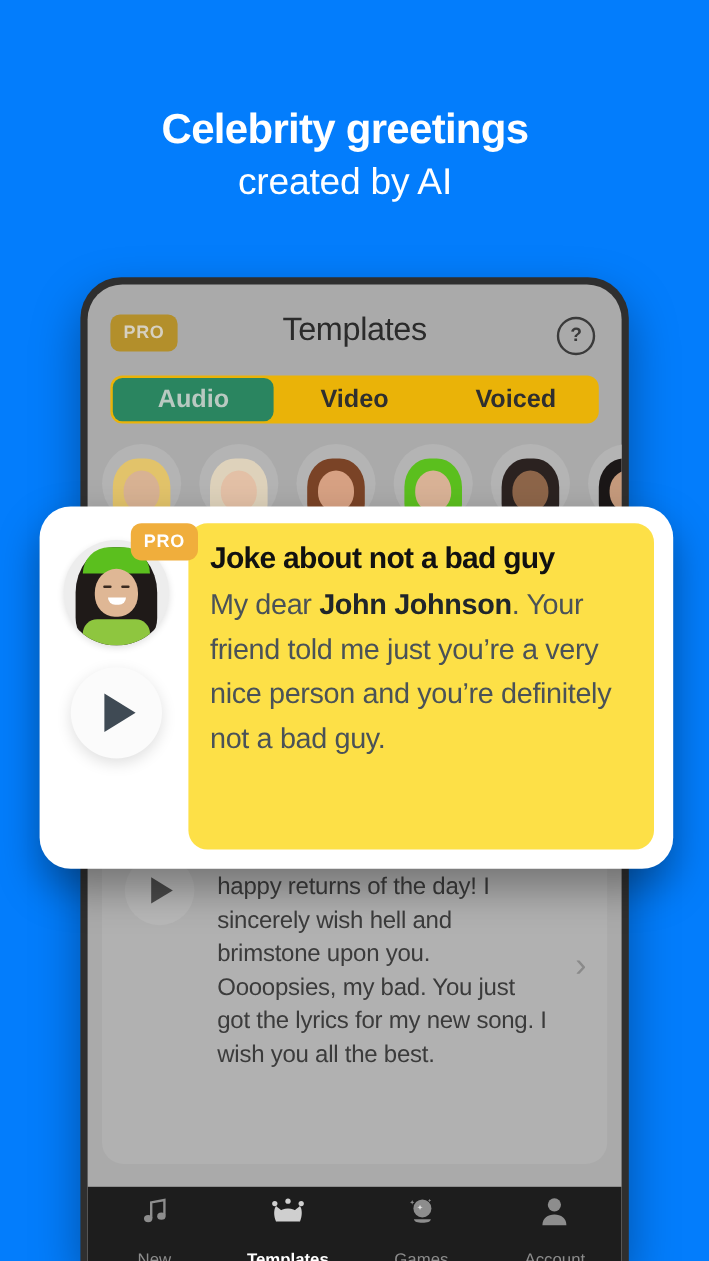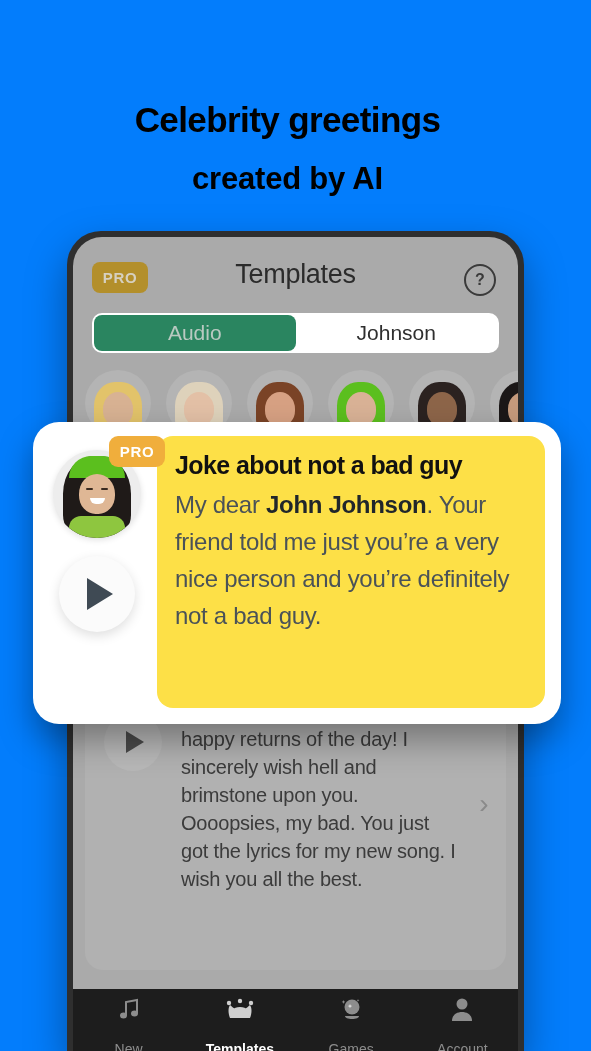--- a/index.html
+++ b/index.html
@@ -5,29 +5,29 @@
   html,body{margin:0;padding:0;}
   body{
     width:591px;height:1051px;overflow:hidden;position:relative;
     background:#037dfc;
     font-family:"Liberation Sans","DejaVu Sans",sans-serif;
     -webkit-font-smoothing:antialiased;
   }
 
   
   .headline{
-    position:absolute;left:0;top:98px;width:575px;text-align:center;
-    color:#000000;
+    position:absolute;left:0;top:86px;width:575px;text-align:center;
+    color:#ffffff;
   }
   .headline .l1{
     font-size:35px;font-weight:bold;letter-spacing:-0.6px;line-height:44px;
   }
   .headline .l2{
-    font-size:31px;font-weight:700;letter-spacing:-0.2px;line-height:40px;
-    margin-top:17px;
+    font-size:31px;font-weight:400;letter-spacing:-0.2px;line-height:40px;
+    margin-top:2px;
   }
 
   
   .phone{
     position:absolute;left:67px;top:231px;width:457px;height:820px;
     background:#2f2f2f;border-radius:34px 34px 0 0;
     padding:6px 6px 0 6px;box-sizing:border-box;
     box-shadow:0 18px 40px rgba(0,0,0,.35);
   }
   .screen{
@@ -51,22 +51,22 @@
   }
   .help-icon{
     position:absolute;right:22px;top:27px;width:28px;height:28px;
     border:2px solid #3a3a3a;border-radius:50%;
     display:flex;align-items:center;justify-content:center;
     font-size:16px;font-weight:bold;color:#3a3a3a;line-height:1;
   }
 
   
   .seg{
-    margin:6px 19px 0 19px;height:40px;background:#ffffff;border-radius:10px;
-    display:flex;align-items:center;padding:2px;box-sizing:border-box;
+    margin:6px 19px 0 19px;height:40px;background:#eab308;border-radius:10px;
+    display:flex;align-items:center;padding:2px;box-sizing:border-box;font-weight:bold;
   }
   .seg-item{
     flex:1;height:100%;display:flex;align-items:center;justify-content:center;
     font-size:21px;color:#2f2f2f;border-radius:8px;
   }
   .seg-item.active{background:#2a8560;color:#b9c9c1;}
 
   
   .avatars{
     margin:17px 0 0 0;display:flex;gap:15px;padding-left:12px;
@@ -158,21 +158,22 @@
   <div class="screen">
 
     <div class="app-header">
       <div class="pro-badge-hdr">PRO</div>
       <div class="app-title">Templates</div>
       <div class="help-icon">?</div>
     </div>
 
     <div class="seg">
       <div class="seg-item active">Audio</div>
-      <div class="seg-item">Johnson</div>
+      <div class="seg-item">Video</div>
+      <div class="seg-item">Voiced</div>
     </div>
 
     <div class="avatars">
       <div class="av">
           <div class="hair" style="background:#e2c36a"></div>
           <div class="face" style="background:#d8b293"></div>
         </div>
       <div class="av">
           <div class="hair" style="background:#ded2bb"></div>
           <div class="face" style="background:#e3c0a6"></div>

